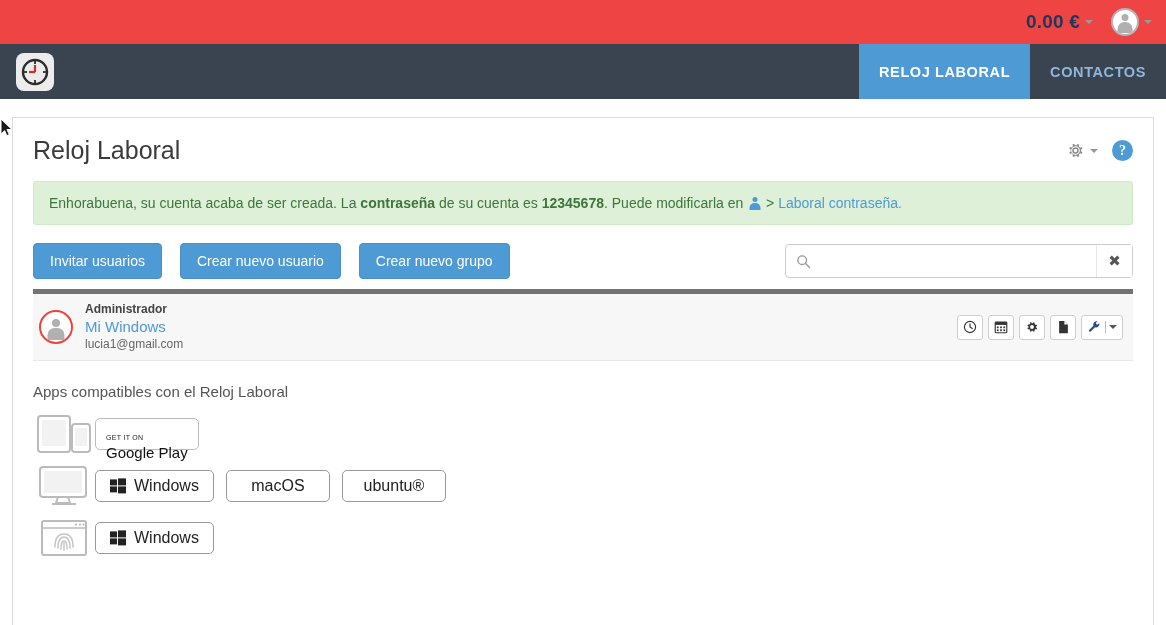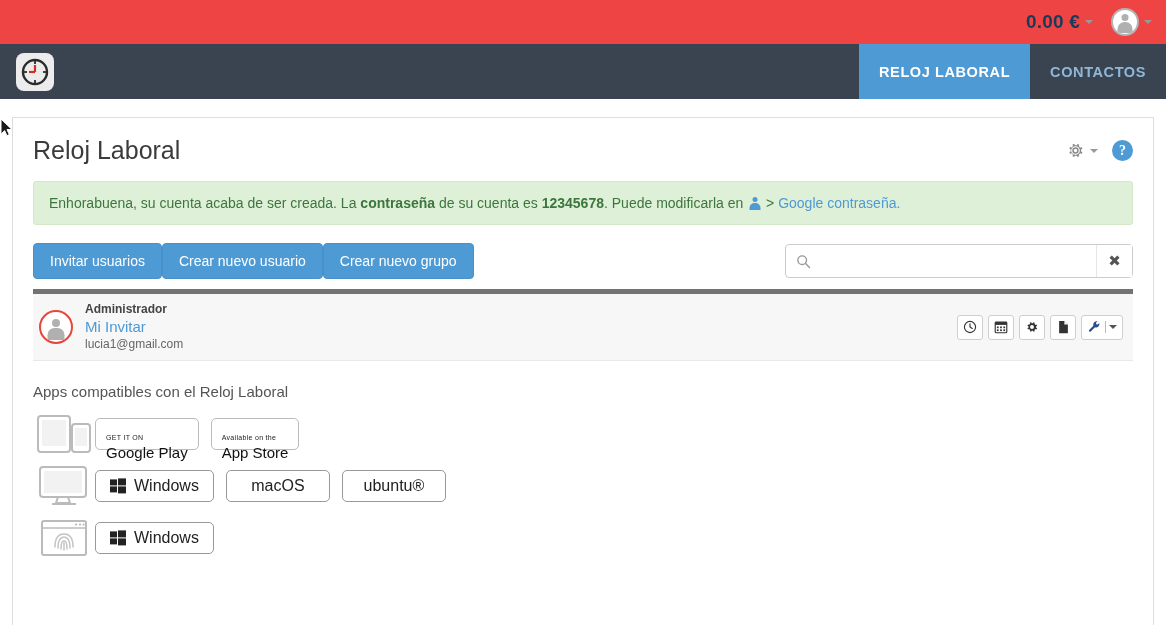--- a/index.html
+++ b/index.html
@@ -117,21 +117,21 @@
   .user-inline::after {
     content:""; position:absolute; left:50%; top:6px; width:11px; height:7px;
     border-radius:5px 5px 0 0; background:#4e9ad4; transform:translateX(-50%);
   }
 
   
   .toolbar {
     display: flex; align-items: center; justify-content: space-between;
     margin: 18px 20px 0 20px;
   }
-  .btn-group { display: flex; gap: 0; }
+  .btn-group { display: flex; gap: 18px; }
   .btn-primary {
     background: #4e9ad4; color: #fff; border: 1px solid #4a90c8;
     font-size: 14px; padding: 9px 16px; border-radius: 4px; cursor: pointer;
     font-family: "Liberation Sans", sans-serif;
   }
   .search-wrap {
     width: 348px; height: 34px; border: 1px solid #cccccc; border-radius: 4px;
     display: flex; align-items: center; background: #fff;
   }
   .search-icon { margin: 0 8px 0 10px; color: #999; display:flex; }
@@ -239,21 +239,21 @@
           <path d="M10 6.6a3.4 3.4 0 100 6.8 3.4 3.4 0 000-6.8zm0 5.2a1.8 1.8 0 110-3.6 1.8 1.8 0 010 3.6z"></path>
           <path d="M17.3 11.6l-1.5-.5a6 6 0 000-2.2l1.5-.5-.8-2-1.5.6a6 6 0 00-1.6-1.6l.6-1.5-2-.8-.5 1.5a6 6 0 00-2.2 0L8.8 3l-2 .8.6 1.5a6 6 0 00-1.6 1.6L4.3 6.4l-.8 2 1.5.5a6 6 0 000 2.2l-1.5.5.8 2 1.5-.6a6 6 0 001.6 1.6l-.6 1.5 2 .8.5-1.5a6 6 0 002.2 0l.5 1.5 2-.8-.6-1.5a6 6 0 001.6-1.6l1.5.6.8-2zM10 14.6A4.6 4.6 0 1114.6 10 4.6 4.6 0 0110 14.6z"></path>
         </svg>
         <span class="caret caret-sm"></span>
       </span>
       <span class="help-icon">?</span>
     </div>
   </div>
 
   <div class="alert">
-    <span>Enhorabuena, su cuenta acaba de ser creada. La </span><b>contraseña</b><span> de su cuenta es </span><b>12345678</b><span>. Puede modificarla en </span><span class="user-inline"></span><span> &gt; </span><a href="#">Google contraseña.</a>
+    <span>Enhorabuena, su cuenta acaba de ser creada. La </span><b>contraseña</b><span> de su cuenta es </span><b>12345678</b><span>. Puede modificarla en </span><span class="user-inline"></span><span> &gt; </span><a href="#">Laboral contraseña.</a>
   </div>
 
   <div class="toolbar">
     <div class="btn-group">
       <button class="btn-primary">Invitar usuarios</button>
       <button class="btn-primary">Crear nuevo usuario</button>
       <button class="btn-primary">Crear nuevo grupo</button>
     </div>
     <div class="search-wrap">
       <span class="search-icon">
@@ -267,21 +267,21 @@
     </div>
   </div>
 
   <div class="user-row">
     <div class="user-left">
       <span class="avatar-big">
         <span class="person-glyph"></span>
       </span>
       <div>
         <div class="u-name">Administrador</div>
-        <div class="u-company">Mi Invitar</div>
+        <div class="u-company">Mi Windows</div>
         <div class="u-mail">lucia1@gmail.com</div>
       </div>
     </div>
     <div class="icon-btns">
       <button class="icon-btn">
         <svg width="14" height="14" viewBox="0 0 16 16" fill="none" stroke="#333" stroke-width="1.3">
           <circle cx="8" cy="8" r="6.4"></circle>
             <path d="M8 4.3V8l2.6 1.6" stroke-linecap="round"></path>
         </svg>
       </button>
@@ -331,29 +331,20 @@
           <rect x="39" y="14" width="12" height="18" fill="#f2f2f2"></rect>
         </svg>
       </div>
       <div class="store-badge">
         <svg width="17" height="19" viewBox="0 0 18 20">
           <path d="M2 1l11 9-11 9z" fill="#111"></path>
         </svg>
         <span>
           <span class="badge-tl">GET IT ON</span><br>
           <span class="badge-bl">Google Play</span>
-        </span>
-      </div>
-      <div class="store-badge">
-        <svg width="17" height="20" viewBox="0 0 18 20" fill="#111">
-          <path d="M12.6 10.3c0-2 1.6-3 1.7-3.1-0.9-1.4-2.4-1.5-2.9-1.6-1.2-.1-2.4.7-3 .7s-1.6-.7-2.6-.7c-1.3 0-2.6.8-3.3 2-1.4 2.4-.4 6 1 8 .7 1 1.5 2.1 2.5 2 1-.1 1.4-.6 2.6-.6s1.5.6 2.6.6 1.7-1 2.4-2c.7-1.1 1-2.2 1-2.3-.1 0-2-0.8-2-3zM10.7 4.2c.5-.7.9-1.6.8-2.6-.8 0-1.8.5-2.4 1.2-.5.6-1 1.6-.8 2.5.9.1 1.8-.4 2.4-1.1z"></path>
-        </svg>
-        <span>
-          <span class="badge-tl">Available on the</span><br>
-          <span class="badge-bl">App Store</span>
         </span>
       </div>
     </div>
 
     <div class="app-row">
       <div class="device">
         <svg width="52" height="42" viewBox="0 0 52 42">
           <rect x="2" y="2" width="46" height="30" rx="3" fill="none" stroke="#bbb" stroke-width="2"></rect>
           <rect x="6" y="6" width="38" height="22" fill="#f2f2f2"></rect>
           <path d="M20 32l-2 6h14l-2-6" fill="none" stroke="#bbb" stroke-width="2"></path>

